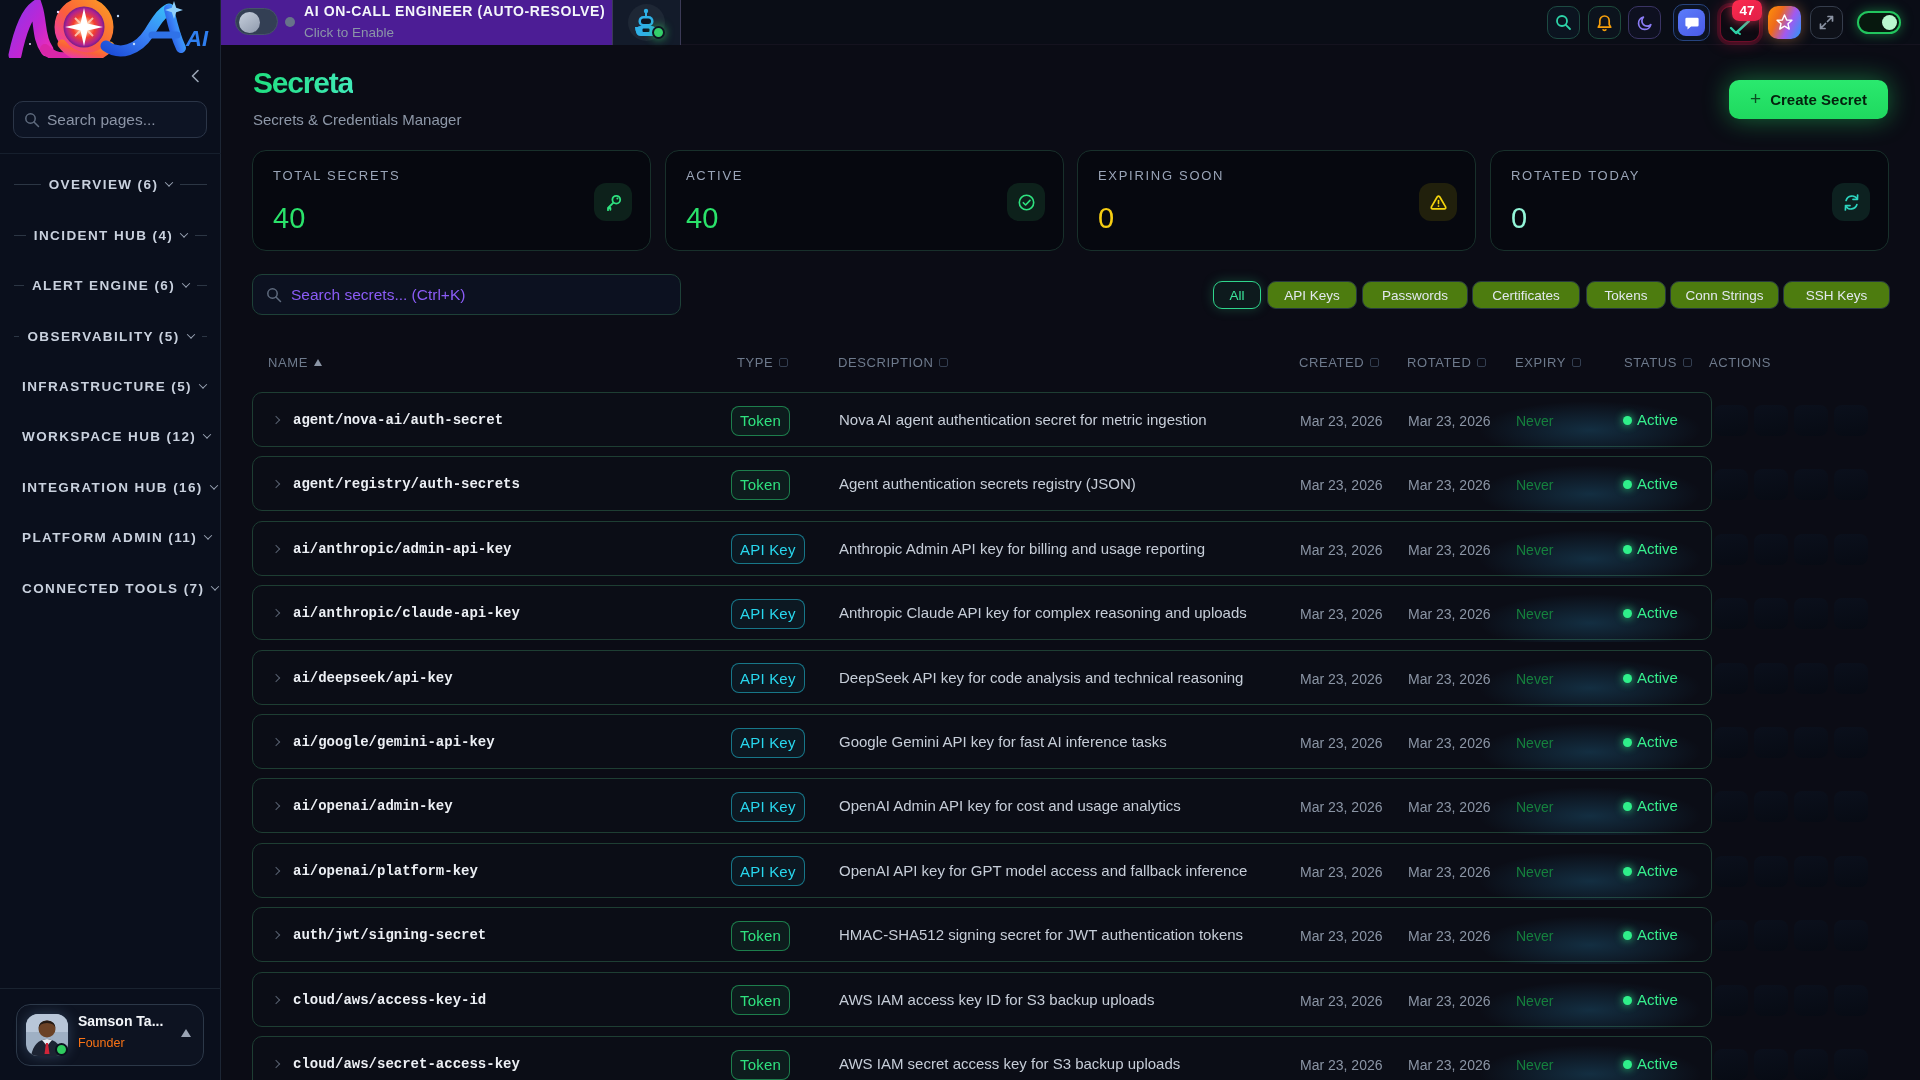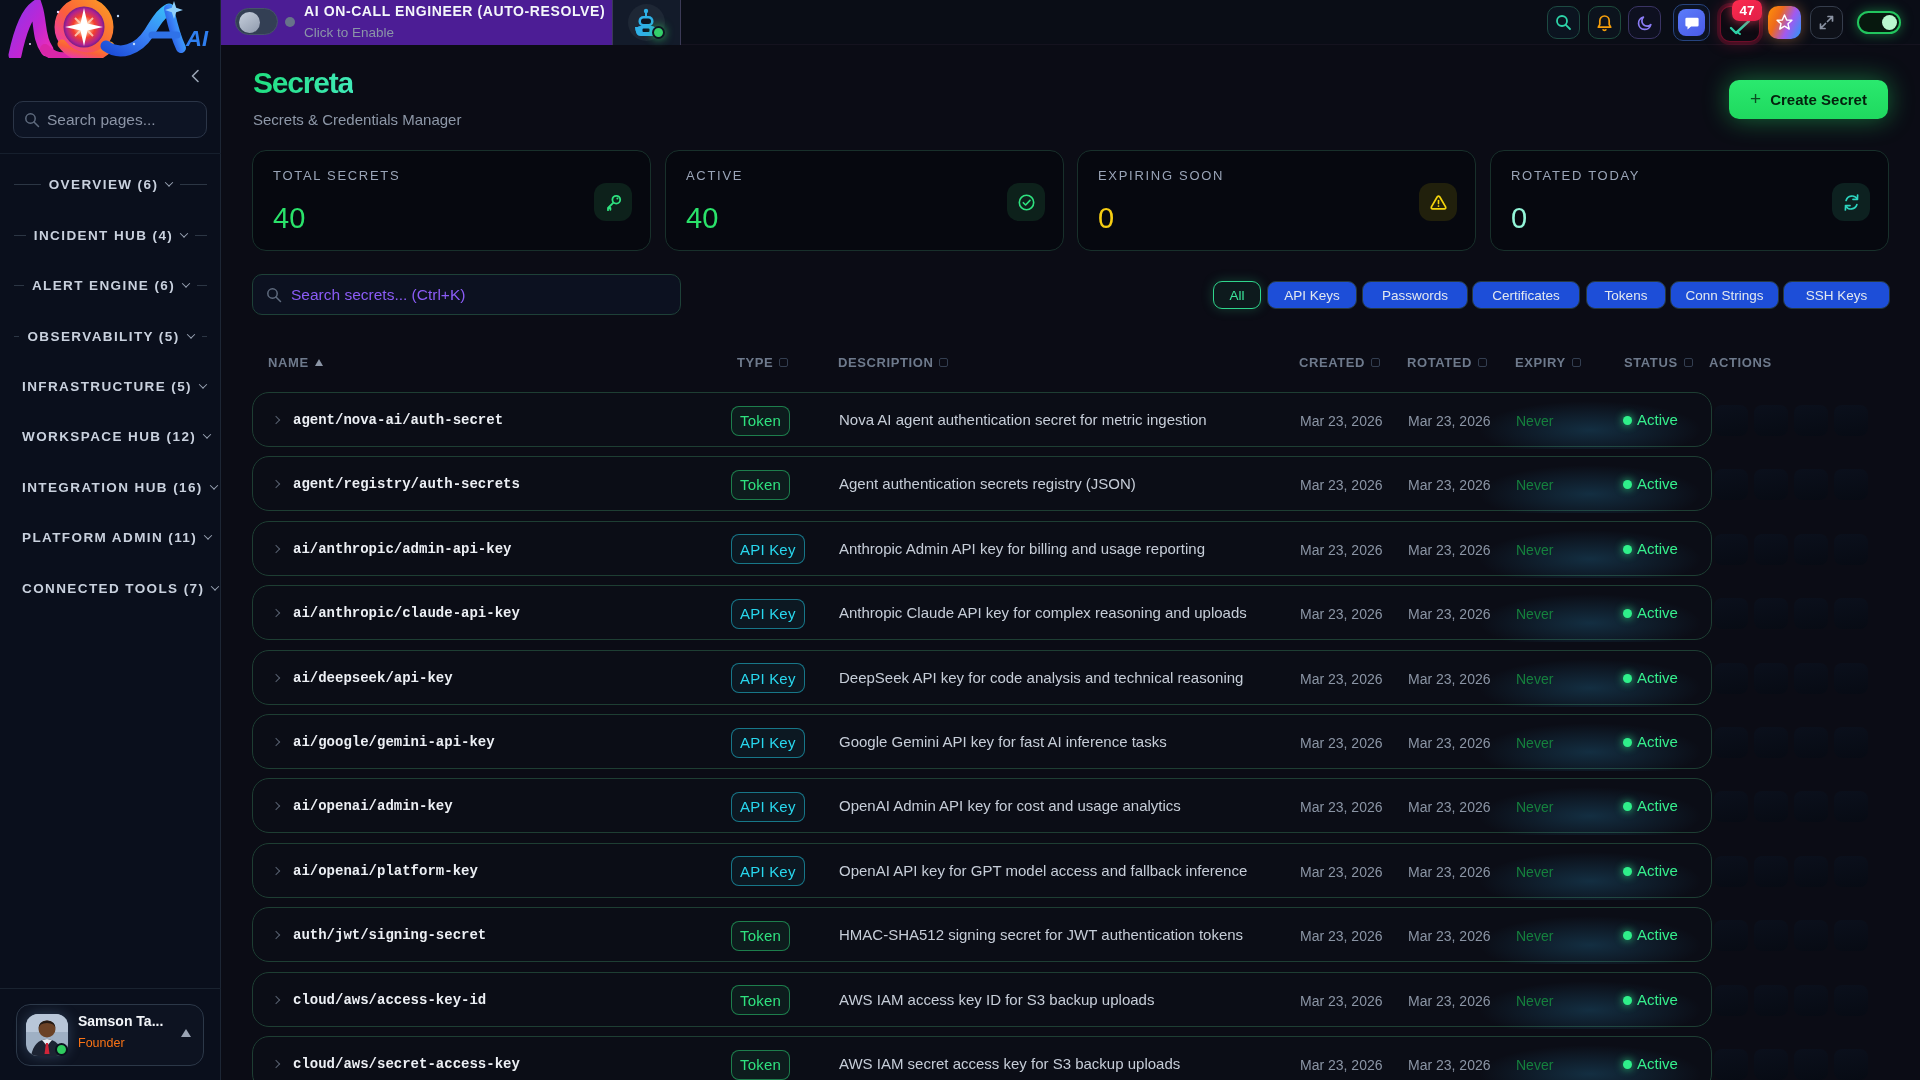--- a/index.html
+++ b/index.html
@@ -37,26 +37,26 @@
 #title{position:absolute;left:253px;top:66px;font-size:30px;font-weight:700;background:linear-gradient(90deg,#1fdf7f,#41eab8);-webkit-background-clip:text;background-clip:text;color:transparent;letter-spacing:-1.2px}
 #subtitle{position:absolute;left:253px;top:111px;color:#8e98a8;font-size:15px}
 #createbtn{position:absolute;left:1729px;top:80px;width:159px;height:39px;border-radius:10px;background:linear-gradient(180deg,#2ae96e,#1fd95f);box-shadow:0 0 26px rgba(36,226,104,.45);display:flex;align-items:center;justify-content:center;gap:9px;color:#04200d;font-size:15px;font-weight:600}
 #createbtn .plus{font-size:19px;font-weight:400;color:#0b4d22;margin-top:-2px}
 .card{position:absolute;top:150px;width:399px;height:101px;background:#06080f;border:1px solid #18302b;border-radius:14px}
 .card .lbl{position:absolute;left:20px;top:16.5px;color:#9aa5b8;font-size:13px;font-weight:400;letter-spacing:1.7px}
 .card .num{position:absolute;left:20px;top:51px;font-size:29px;font-weight:400}
 .card .ibox{position:absolute;right:18px;top:32px;width:38px;height:38px;border-radius:12px;display:flex;align-items:center;justify-content:center}
 #msearch{position:absolute;left:252px;top:274px;width:429px;height:41px;border:1px solid #1e4138;border-radius:10px;background:#0c1120;display:flex;align-items:center;padding-left:13px;gap:9px}
 #msearch span{color:#8b5cf6;font-size:15.5px}
-.pill{position:absolute;top:281px;height:28px;border:1px solid #27393f;border-radius:9px;background:#1d4ed8;color:#e2e8ef;font-size:13.5px;display:flex;align-items:center;justify-content:center}
+.pill{position:absolute;top:281px;height:28px;border:1px solid #27393f;border-radius:9px;background:#4d7c0f;color:#e2e8ef;font-size:13.5px;display:flex;align-items:center;justify-content:center}
 .pill.on{border-color:#2fd58c;color:#3ce69c;background:rgba(47,213,140,.07);box-shadow:0 0 12px rgba(47,213,140,.25)}
-.hcell{position:absolute;top:355px;color:#6e7a8c;font-size:13px;font-weight:700;letter-spacing:.6px;display:flex;align-items:center;gap:6px}
+.hcell{position:absolute;top:355px;color:#6e7a8c;font-size:13px;font-weight:400;letter-spacing:.6px;display:flex;align-items:center;gap:6px}
 .hcell .sq{width:9px;height:9px;border:1px solid #333e50;border-radius:2px}
 .hcell .tri{width:0;height:0;border-left:4.5px solid transparent;border-right:4.5px solid transparent;border-bottom:7px solid #8b95a5}
-.row{position:absolute;left:252px;width:1460px;height:55px;background:#0b0d16;border:1px solid #1e3e33;border-radius:17px}
+.row{position:absolute;left:252px;width:1460px;height:55px;background:#0b0d16;border:1px solid #1e3e33;border-radius:10px}
 .row::before{content:'';position:absolute;right:2px;top:6px;width:238px;height:50px;background:radial-gradient(ellipse at 50% 62%,rgba(52,180,240,.20),transparent 66%)}
 .row .chev{position:absolute;left:20px;top:24px;width:6px;height:6px;border-right:1.6px solid #57606f;border-top:1.6px solid #57606f;transform:rotate(45deg)}
 .row .nm{position:absolute;left:40px;top:19px;font-family:"Liberation Mono",monospace;font-size:14px;font-weight:700;color:#eceff4}
 .row .badge{position:absolute;left:478px;top:12.5px;height:30px;border:1px solid rgba(46,224,124,.5);border-radius:8px;background:rgba(46,224,124,.07);color:#2fe27f;font-size:15px;font-weight:500;display:flex;align-items:center;padding:0 8px;letter-spacing:.2px}
 .row .badge.cy{border-color:rgba(34,211,238,.5);background:rgba(34,211,238,.06);color:#28d7ee}
 .row .desc{position:absolute;left:586px;top:18px;color:#c6cdd8;font-size:15px}
 .row .d1{position:absolute;left:1047px;top:20px;color:#8b95a5;font-size:14px}
 .row .d2{position:absolute;left:1155px;top:20px;color:#8b95a5;font-size:14px}
 .row .d3{position:absolute;left:1263px;top:20px;color:#15803d;font-size:14px}
 .row .sdot{position:absolute;left:1370px;top:23px;width:9px;height:9px;border-radius:50%;background:#2ff08a;box-shadow:0 0 8px rgba(47,240,138,.9)}

